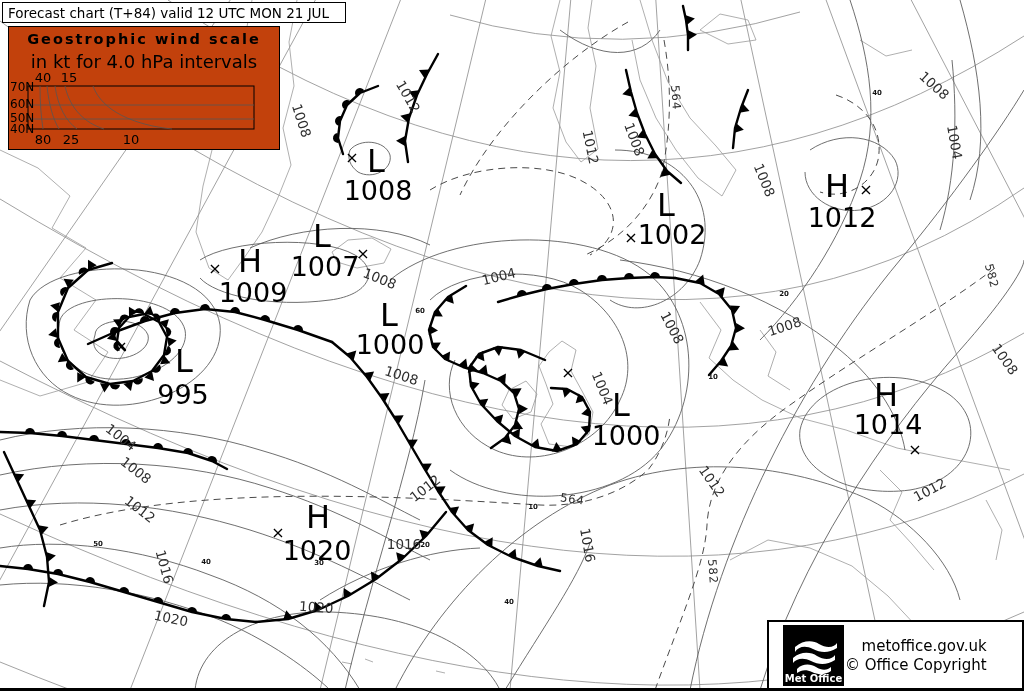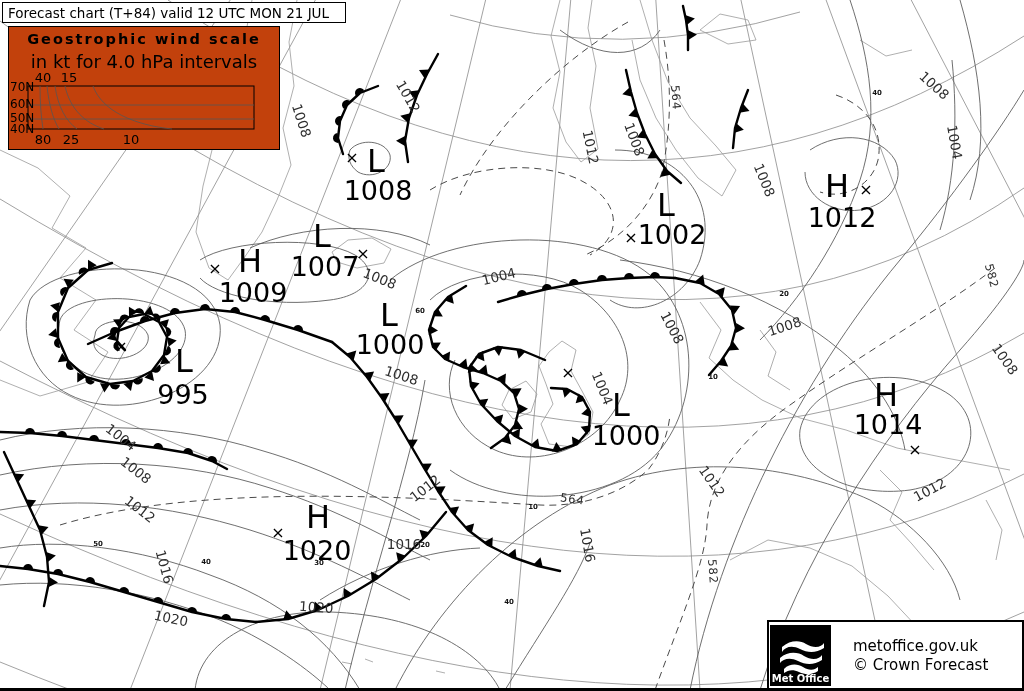--- a/index.html
+++ b/index.html
@@ -29,25 +29,25 @@
             font-weight:bold;font-size:14.5px;letter-spacing:2px;}
   #wind-box .ws-sub{position:absolute;left:0;top:24px;width:100%;text-align:center;font-size:18px;}
   #ws-svg{position:absolute;left:0;top:0;}
   .ws-num{font:13px "DejaVu Sans",sans-serif;fill:#000;text-anchor:middle;}
   .ws-lat{font:12px "DejaVu Sans",sans-serif;fill:#000;text-anchor:start;}
   .ws-line{stroke:#555;stroke-width:0.8;fill:none;}
   .ws-rect{stroke:#000;stroke-width:1;fill:none;}
   
   #logo-box{position:absolute;left:767px;top:620px;width:257px;height:71px;background:#fff;
             border:2px solid #000;box-sizing:border-box;display:flex;align-items:center;}
-  #logo-square{width:61px;height:61px;background:#000;margin-left:1px;position:relative;flex:none;}
+  #logo-square{width:61px;height:61px;background:#000;margin-left:14px;position:relative;flex:none;}
   #logo-square svg{position:absolute;left:0;top:0;}
   #logo-square .mo-name{position:absolute;bottom:2px;width:100%;text-align:center;color:#fff;
             font-size:10px;font-weight:bold;}
-  #logo-text{margin-left:22px;font-size:15px;line-height:19px;}
+  #logo-text{margin-left:1px;font-size:15px;line-height:19px;text-align:right;}
 </style>
 </head>
 <body>
 
 <div id="canvas">
 
   <svg id="map" width="1024" height="691" viewBox="0 0 1024 691">
     <defs>
       <marker id="cold-l" markerUnits="userSpaceOnUse" markerWidth="20" markerHeight="20" refX="10" refY="10" orient="auto">
         <polygon points="5,10 15,10 10,1" fill="#000"></polygon>
@@ -267,17 +267,17 @@
     <div id="logo-square">
       <svg width="61" height="61" viewBox="0 0 61 61">
         <path d="M12,22 C20,15 30,15 36,19 C44,24 52,22 54,18 L54,23 C46,28 38,28 30,24 C22,20 15,22 12,27 Z" fill="#fff"></path>
         <path d="M10,33 C18,26 28,27 34,31 C42,36 50,34 52,30 L52,35 C44,40 36,40 28,36 C20,32 13,34 10,38 Z" fill="#fff"></path>
         <path d="M14,44 C20,38 28,39 33,42 C39,46 45,45 48,42 L48,46 C42,50 35,50 29,47 C23,44 18,45 14,48 Z" fill="#fff"></path>
       </svg>
       <div class="mo-name">Met Office</div>
     </div>
     <div id="logo-text">
       <div>metoffice.gov.uk</div>
-      <div>© Crown Forecast</div>
+      <div>© Office Copyright</div>
     </div>
   </div>
 
 </div>
 
 </body></html>

